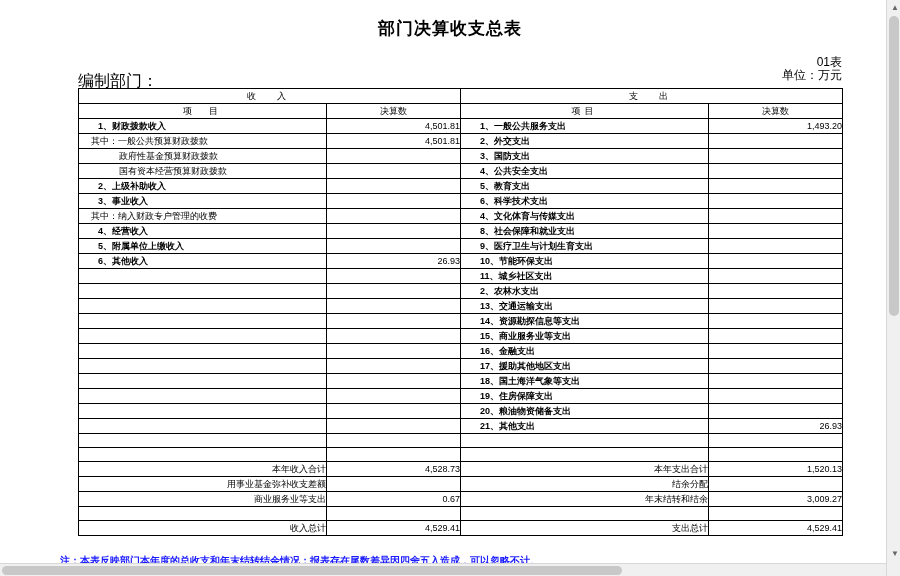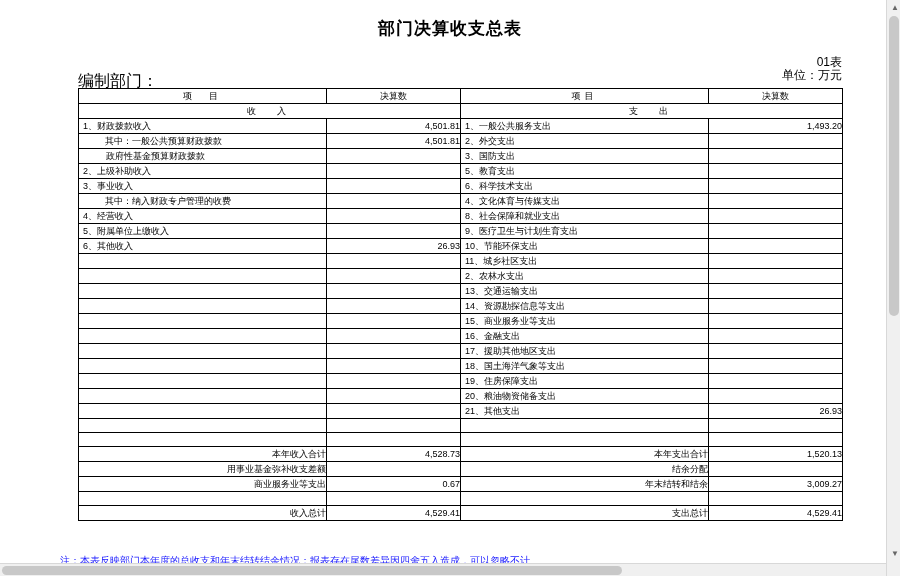--- a/index.html
+++ b/index.html
@@ -75,36 +75,37 @@
     font-size: 10px;
     height: 18px;
     line-height: 18px;
     letter-spacing: 4px;
   }
   .col-head.num { letter-spacing: 0px; }
   .item-cell {
     padding-left: 14px;
     text-align: left;
   }
-  .item-cell.ind1 { padding-left: 4px; }
-  .item-cell.ind2 { padding-left: 26px; }
-  .item-cell.ind3 { padding-left: 27px; }
+  .item-cell.ind1 { padding-left: 19px; font-weight: bold; }
+  .item-cell.ind2 { padding-left: 12px; }
+  .item-cell.ind3 { padding-left: 40px; }
   .num-cell {
     text-align: right;
     padding-right: 6px;
     margin-left: 14px;
   }
   .ctr { text-align: right; margin-top: 24px; }
   .bold { font-weight: bold; }
   .note {
     position: absolute;
     left: 60px;
     top: 554px;
     font-size: 10px;
     color: #1a1aff;
+    font-weight: bold;
   }
   .scroll-v {
     position: absolute;
     right: 0; top: 0;
     width: 14px; height: 576px;
     background: #f0f0f0;
     border-left: 1px solid #d8d8d8;
   }
   .scroll-v .thumb {
     position: absolute;
@@ -151,46 +152,52 @@
   <div class="table-wrap">
     <table class="main">
       <colgroup>
         <col style="width:248px">
         <col style="width:134px">
         <col style="width:248px">
         <col style="width:134px">
       </colgroup>
       <tbody>
         <tr>
+          <td class="grp-head" colspan="2">收　入</td>
+          <td class="grp-head" colspan="2">支　出</td>
+        </tr>
+        <tr>
           <td class="col-head">项　目</td>
           <td class="col-head num">决算数</td>
           <td class="col-head">项目</td>
           <td class="col-head num">决算数</td>
         </tr>
-        <tr>
-          <td class="grp-head" colspan="2">收　入</td>
-          <td class="grp-head" colspan="2">支　出</td>
-        </tr>
 
         <tr>
           <td class="item-cell ind1">1、财政拨款收入</td>
           <td class="num-cell">4,501.81</td>
           <td class="item-cell ind1">1、一般公共服务支出</td>
           <td class="num-cell">1,493.20</td>
         </tr>
         <tr>
           <td class="item-cell ind2">其中：一般公共预算财政拨款</td>
           <td class="num-cell">4,501.81</td>
           <td class="item-cell ind1">2、外交支出</td>
           <td class="num-cell"></td>
         </tr>
         <tr>
           <td class="item-cell ind3">政府性基金预算财政拨款</td>
           <td class="num-cell"></td>
           <td class="item-cell ind1">3、国防支出</td>
+          <td class="num-cell"></td>
+        </tr>
+        <tr>
+          <td class="item-cell ind3">国有资本经营预算财政拨款</td>
+          <td class="num-cell"></td>
+          <td class="item-cell ind1">4、公共安全支出</td>
           <td class="num-cell"></td>
         </tr>
         <tr>
           <td class="item-cell ind1">2、上级补助收入</td>
           <td class="num-cell"></td>
           <td class="item-cell ind1">5、教育支出</td>
           <td class="num-cell"></td>
         </tr>
         <tr>
           <td class="item-cell ind1">3、事业收入</td>

